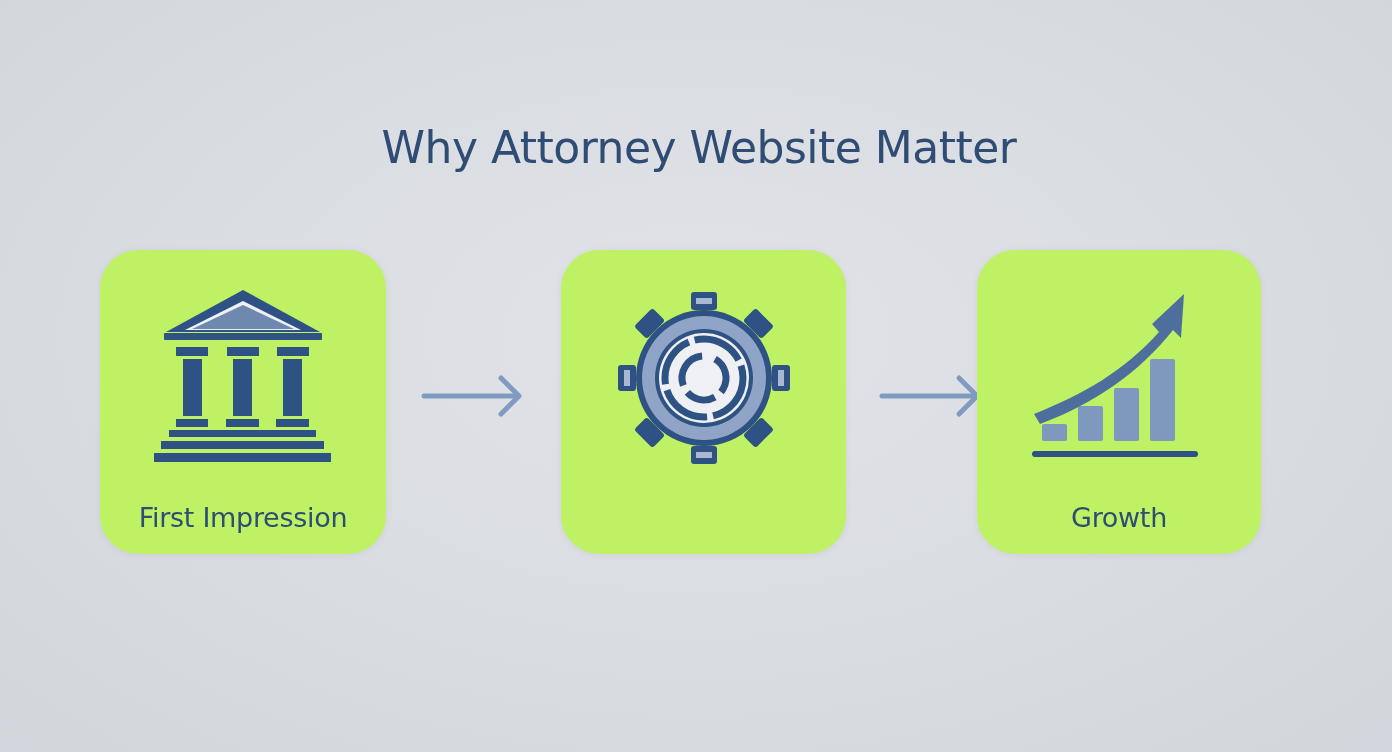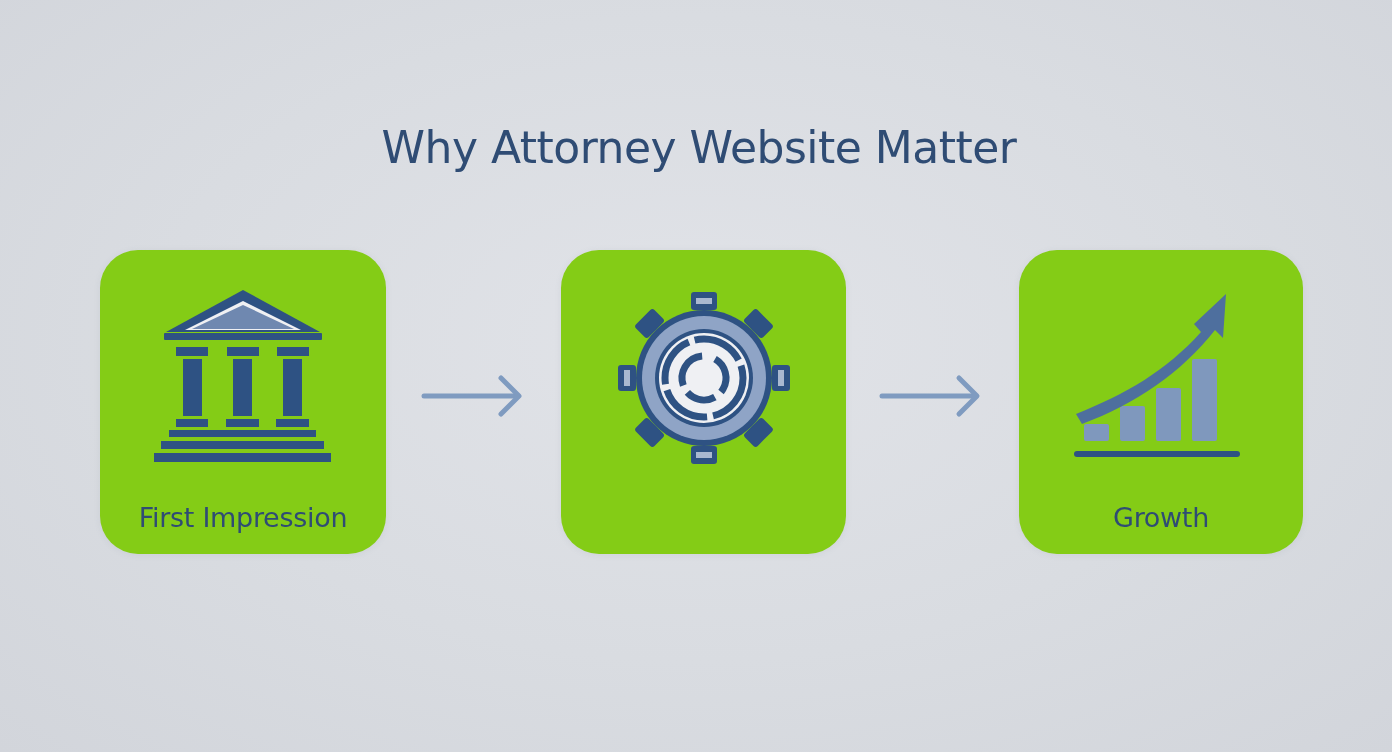--- a/index.html
+++ b/index.html
@@ -24,27 +24,27 @@
       font-weight: 500;
       color: #2f4c74;
       letter-spacing: -0.5px;
       line-height: 60px;
     }
     .card {
       position: absolute;
       top: 250px;
       width: 286px;
       height: 304px;
-      background: #84cc16;
+      background: #bef264;
       border-radius: 38px;
       box-shadow: 0 1px 6px rgba(120,130,150,0.12);
     }
     .card.c1 { left: 100px; }
     .card.c2 { left: 561px; width: 285px; }
-    .card.c3 { left: 1019px; width: 284px; }
+    .card.c3 { left: 977px; width: 284px; }
     .card .icon {
       position: absolute;
       left: 50%;
       top: 36px;
       transform: translateX(-50%);
       width: 190px;
       height: 185px;
     }
     .card .label {
       position: absolute;

